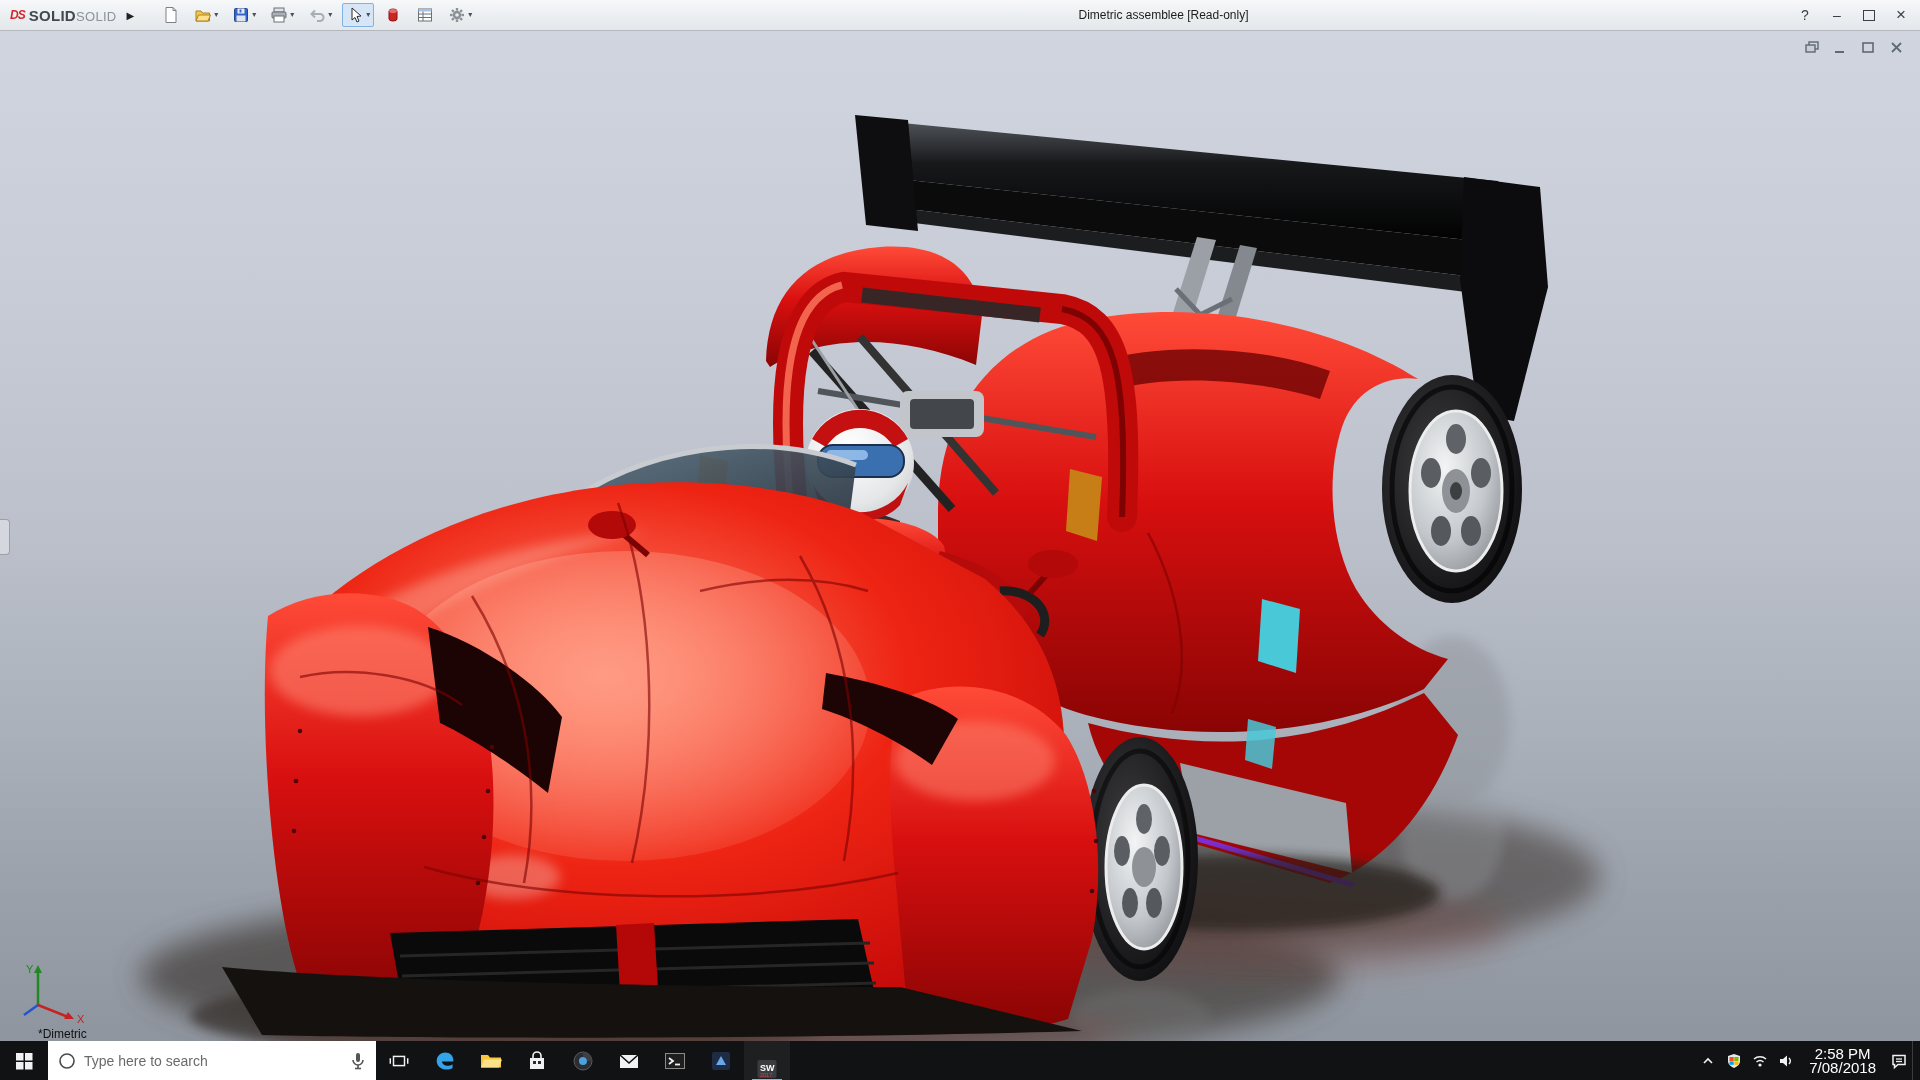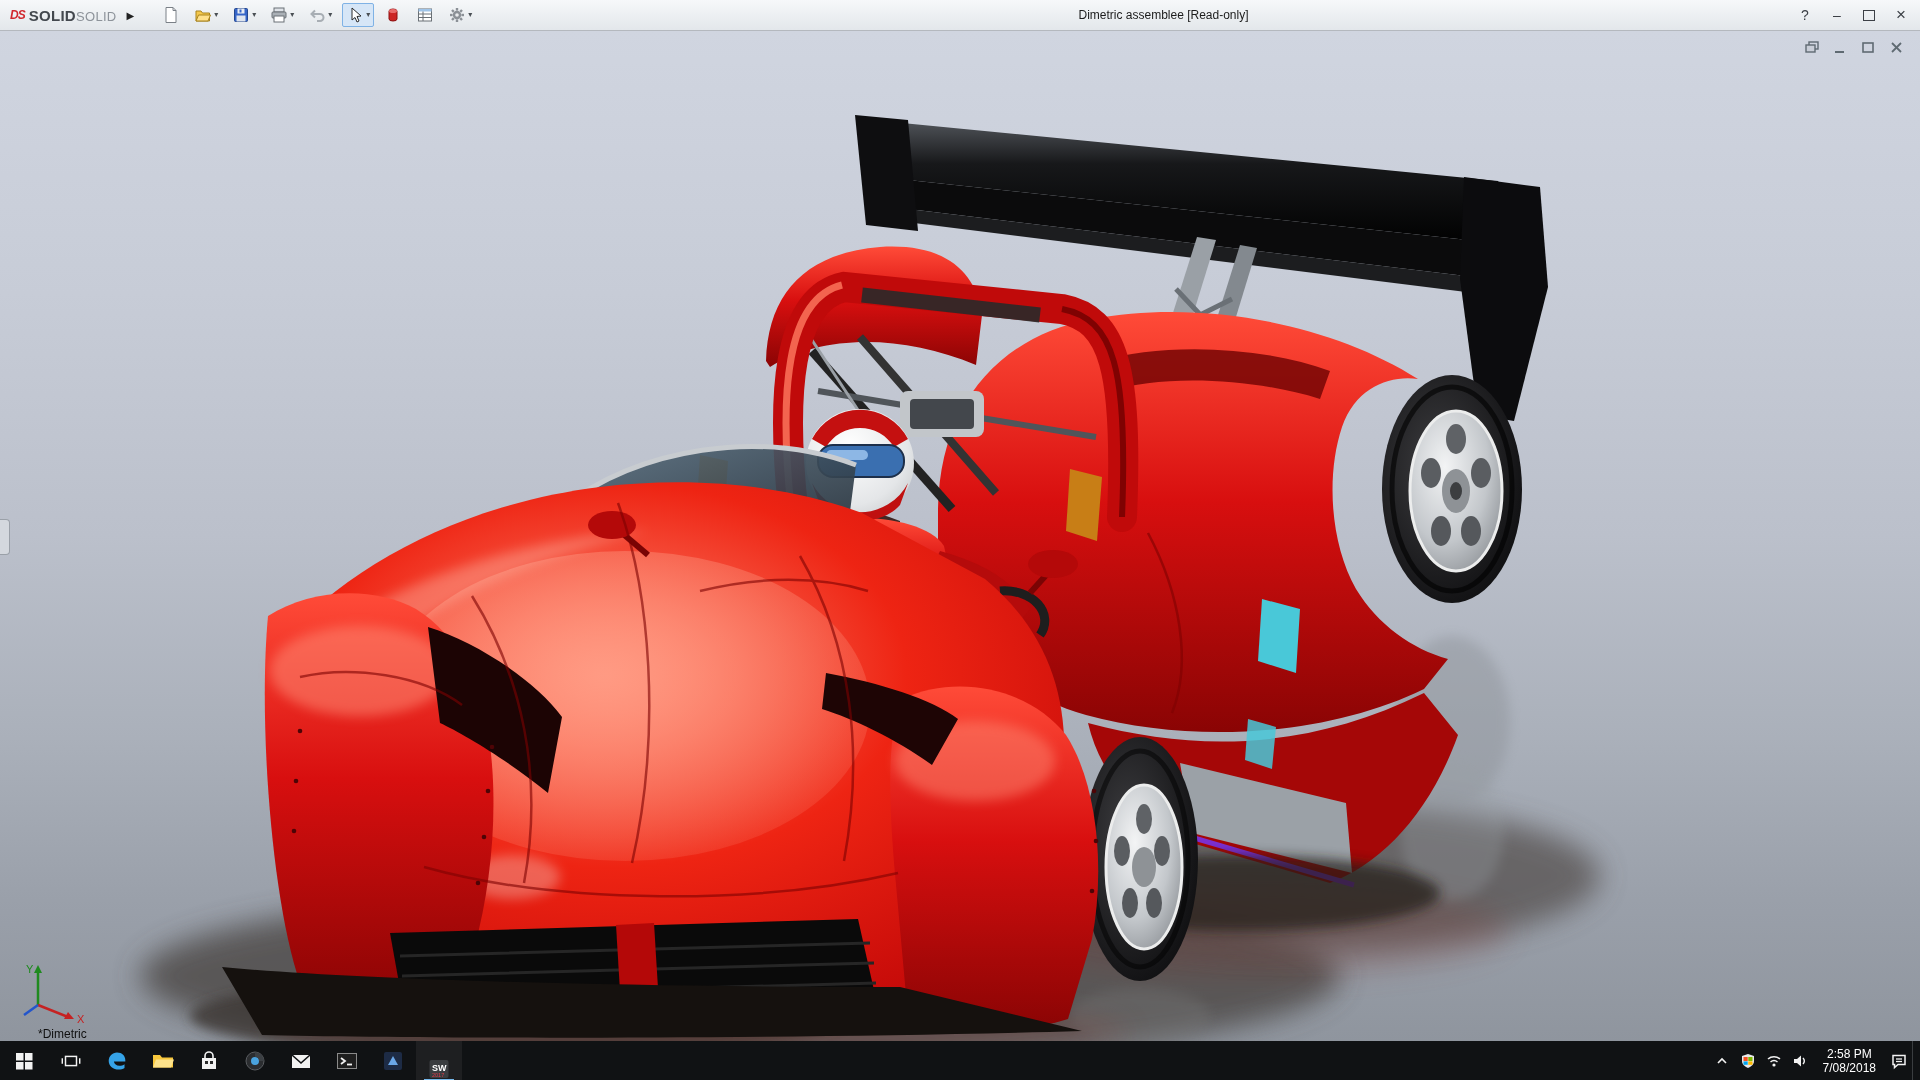--- a/index.html
+++ b/index.html
@@ -43,21 +43,21 @@
   .search-wrap input{border:none;outline:none;flex:1;font-size:14px;color:#333;
     font-family:"Liberation Sans",sans-serif;padding-left:8px;background:transparent;}
   .search-wrap input::placeholder{color:#6a6a6a;}
   .search-circle{padding-left:10px;display:flex;align-items:center;}
   .search-mic{padding:0 10px;display:flex;align-items:center;}
   .tb-app{width:46px;display:flex;align-items:center;justify-content:center;position:relative;}
   .tb-app.running{background:rgba(255,255,255,.06);align-items:flex-end;}
   .tb-app.running::after{content:"";position:absolute;bottom:0;left:8px;right:8px;height:2px;background:#76b9ed;}
   .tray{margin-left:auto;display:flex;align-items:center;}
   .tray-icon{width:26px;height:40px;display:flex;align-items:center;justify-content:center;}
-  .clock{padding:0 10px;text-align:center;font-size:12px;line-height:14px;color:#fff;}
+  .clock{padding:0 10px;text-align:center;font-size:15px;line-height:14px;color:#fff;}
   .show-desktop{width:7px;border-left:1px solid #3a3d40;height:40px;}
 </style>
 </head>
 <body>
 
 <div class="titlebar">
   <div class="logo">
     <span class="ds">DS</span>
     <span><span class="solid">SOLID</span><span class="works">SOLID</span></span>
   </div>
@@ -407,20 +407,36 @@
 <div class="taskbar">
   <div class="tb-start">
     <svg width="17" height="17" viewBox="0 0 17 17">
       <rect x="0" y="0" width="7.5" height="7.5" fill="#f2f2f2"></rect>
         <rect x="9" y="0" width="7.5" height="7.5" fill="#f2f2f2"></rect>
       <rect x="0" y="9" width="7.5" height="7.5" fill="#f2f2f2"></rect>
         <rect x="9" y="9" width="7.5" height="7.5" fill="#f2f2f2"></rect>
     </svg>
   </div>
 
+  <div class="search-wrap">
+    <span class="search-circle">
+      <svg width="18" height="18" viewBox="0 0 18 18">
+          <circle cx="9" cy="9" r="7" fill="none" stroke="#4a4a4a" stroke-width="1.6"></circle>
+        </svg>
+    </span>
+    <input type="text" placeholder="Type here to search" style="">
+    <span class="search-mic">
+      <svg width="16" height="18" viewBox="0 0 16 18">
+          <rect x="6" y="1" width="4" height="9" rx="2" fill="#555"></rect>
+          <path d="M3,8 a5,5 0 0 0 10,0" fill="none" stroke="#555" stroke-width="1.6"></path>
+          <line x1="8" y1="13" x2="8" y2="16" stroke="#555" stroke-width="1.6"></line>
+          <line x1="5" y1="16.5" x2="11" y2="16.5" stroke="#555" stroke-width="1.6"></line>
+        </svg>
+    </span>
+  </div>
 
   <div class="tb-app">
     <svg width="22" height="22" viewBox="0 0 24 24">
         <rect x="6" y="7" width="12" height="10" fill="none" stroke="#f2f2f2" stroke-width="1.6"></rect>
         <line x1="2.5" y1="9" x2="2.5" y2="15" stroke="#f2f2f2" stroke-width="1.6"></line>
         <line x1="21.5" y1="9" x2="21.5" y2="15" stroke="#f2f2f2" stroke-width="1.6"></line>
       </svg>
   </div>
   <div class="tb-app">
     <svg width="24" height="24" viewBox="0 0 24 24">

